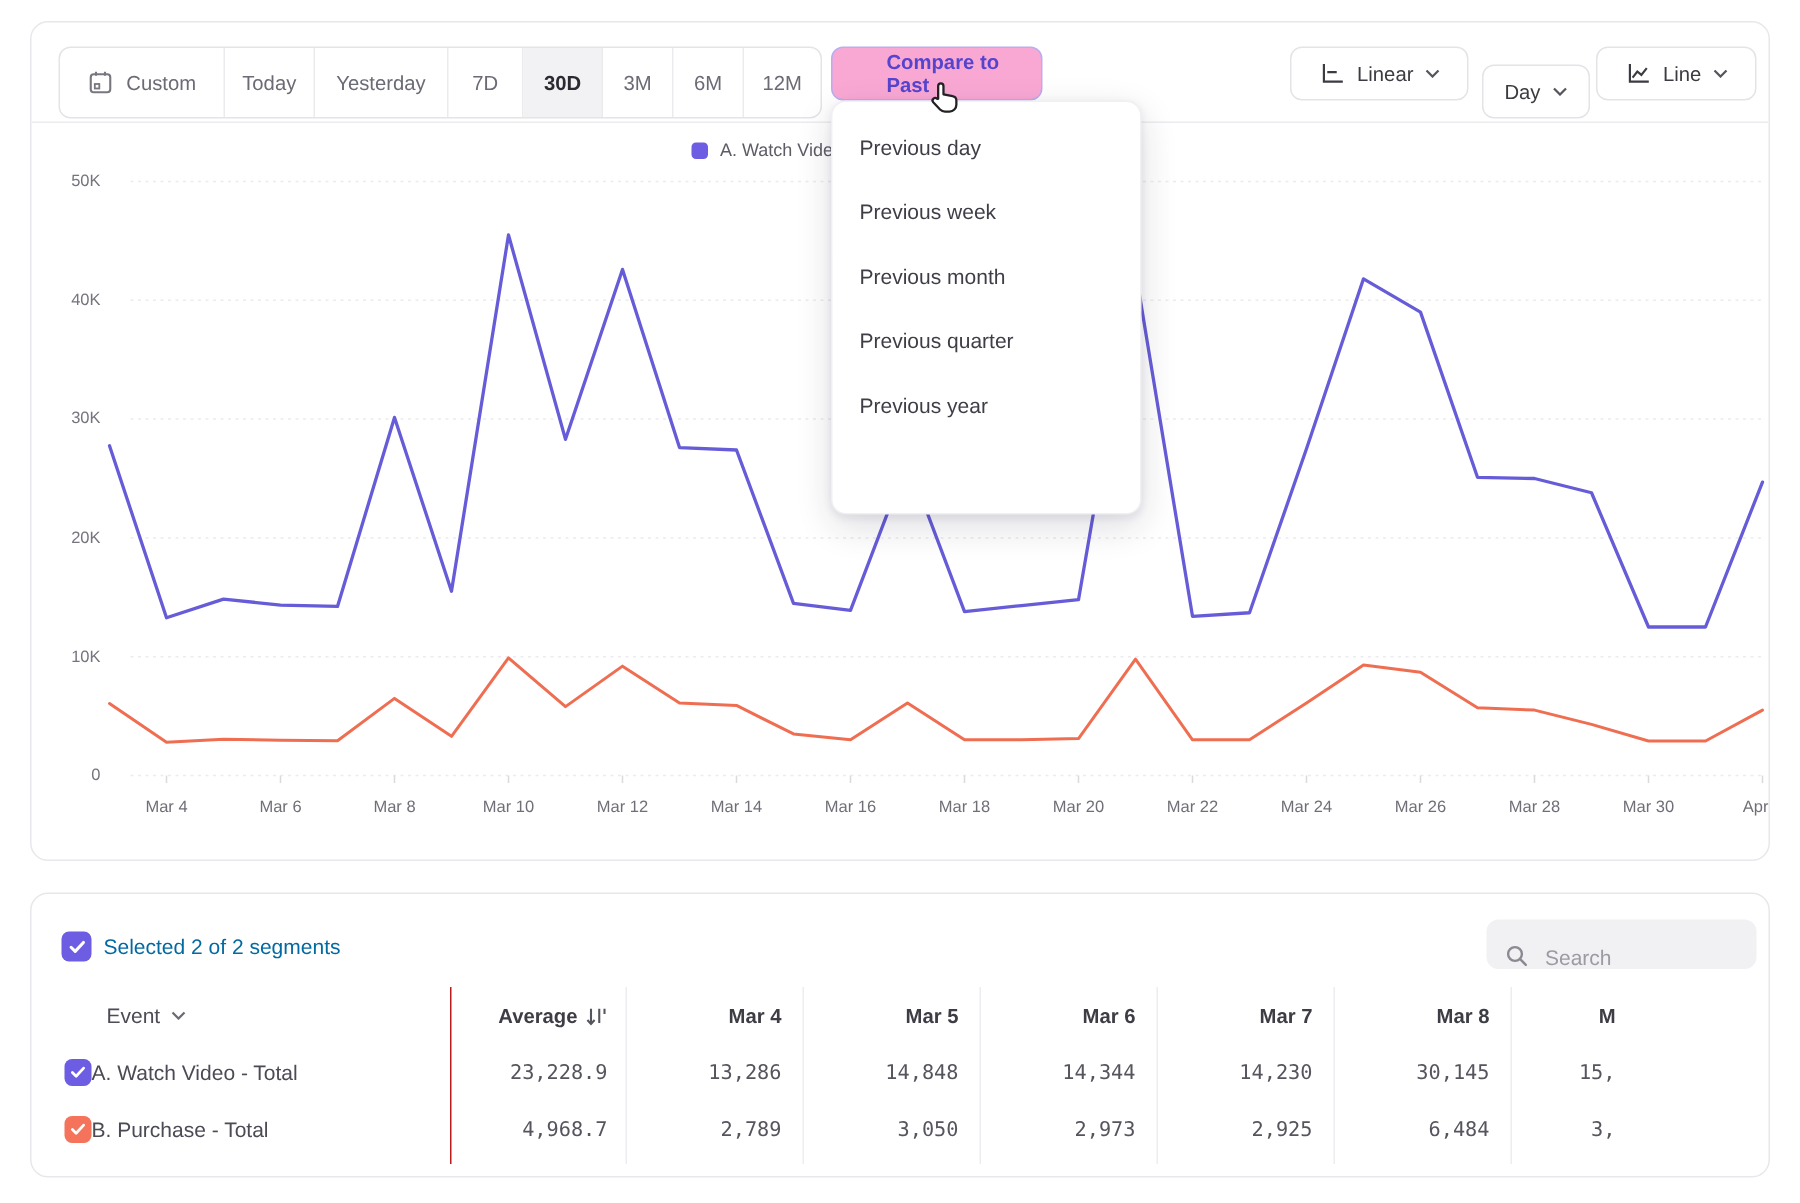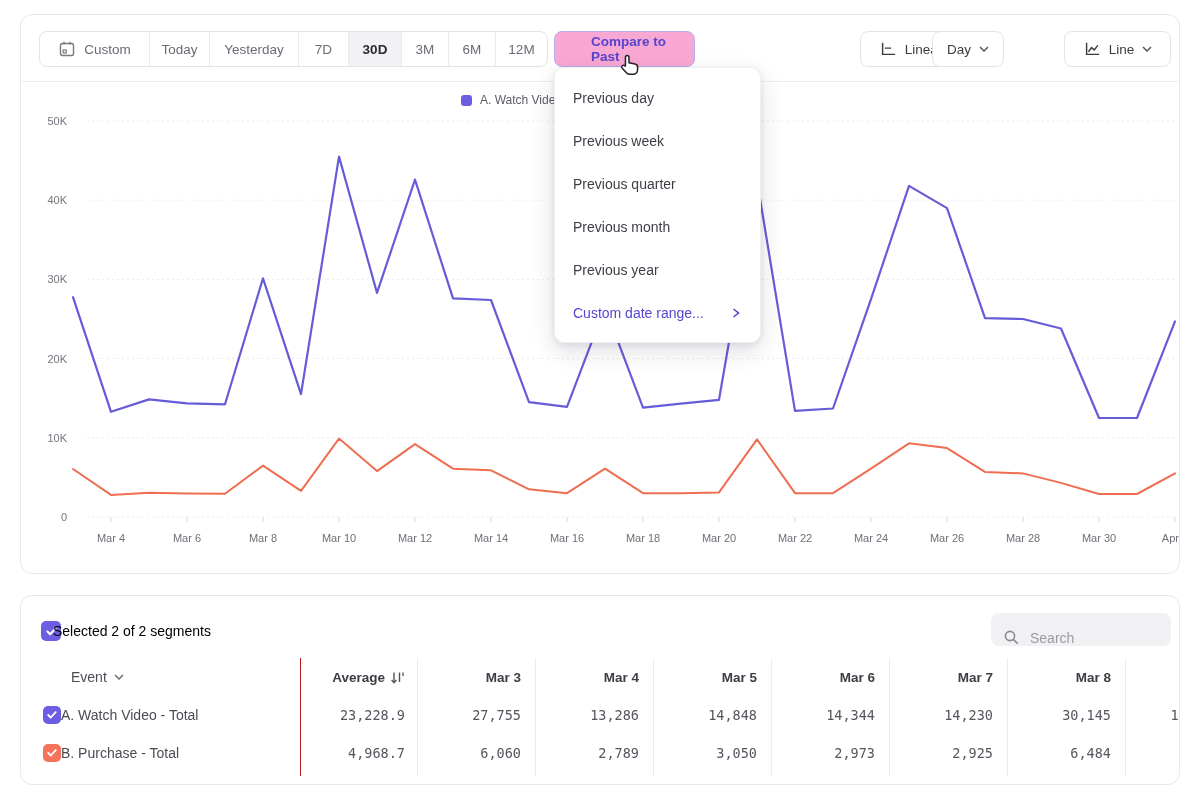--- a/index.html
+++ b/index.html
@@ -3,21 +3,21 @@
 <meta charset="utf-8">
 <style>
   * { margin:0; padding:0; box-sizing:border-box; }
   html,body { width:1200px; height:802px; background:#ffffff; font-family:"Liberation Sans", sans-serif; overflow:hidden; }
   .card { position:absolute; background:#fff; border:1px solid #e8e8ec; border-radius:12px; overflow:hidden; }
   #card-top { left:20px; top:14px; width:1160px; height:560px; }
   #card-bottom { left:20px; top:595px; width:1160px; height:190px; }
 
   
   .toolbar { position:absolute; left:0; top:0; width:100%; height:66px; }
-  .seg-control { position:absolute; left:18px; top:16px; height:36px; display:flex; border:1px solid #e4e4e8; border-radius:8px; overflow:hidden; }
+  .seg-control { position:absolute; left:18px; top:16px; height:48px; display:flex; border:1px solid #e4e4e8; border-radius:8px; overflow:hidden; }
   .seg-item { display:flex; align-items:center; justify-content:center; gap:8px; font-size:13.5px; color:#6b6b75; border-right:1px solid #ebebee; cursor:pointer; white-space:nowrap; }
   .seg-item:last-child { border-right:none; }
   .seg-item.selected { background:#f2f2f4; color:#2a2a30; font-weight:bold; }
   .btn { position:absolute; top:16px; height:36px; display:flex; align-items:center; justify-content:center; gap:8px; border:1px solid #e4e4e8; border-radius:8px; background:#fff; font-size:13.5px; color:#3b3b42; cursor:pointer; }
   #compare-btn { left:533px; width:141px; font-weight:bold; }
   .divider { position:absolute; left:0; top:66px; width:100%; height:1px; background:#ececf0; }
 
   
   #chart-area { position:absolute; left:0; top:67px; width:1160px; height:493px; }
   #chart-svg { position:absolute; left:0; top:-67px; }
@@ -32,21 +32,21 @@
   .menu-item { height:43px; display:flex; align-items:center; padding-left:18px; font-size:14px; color:#3e3e47; cursor:pointer; position:relative; }
   .menu-item.accent-item { font-weight:normal; }
   .menu-chevron { position:absolute; right:20px; top:17px; }
 
   #cursor { position:absolute; left:598px; top:38px; z-index:30; }
 
   
   .panel-head { position:absolute; left:0; top:0; width:100%; height:62px; }
   .checkbox { border-radius:5px; display:flex; align-items:center; justify-content:center; flex:none; }
   #head-checkbox { position:absolute; left:20px; top:25px; width:20px; height:20px; }
-  #selected-label { position:absolute; left:32px; top:27px; font-size:14px; color:#000000; }
+  #selected-label { position:absolute; left:48px; top:27px; font-size:14px; color:#0369a1; }
   #search-box { position:absolute; left:970px; top:17px; width:180px; height:33px; background:#f1f1f3; border-radius:8px; display:flex; align-items:flex-end; gap:10px; padding-left:12px; cursor:text; }
   #search-placeholder { font-size:14px; color:#9b9ba3; }
 
   #seg-table { position:absolute; left:0; top:62px; width:1300px; height:118px; display:flex; }
   .col-header { height:38px; display:flex; align-items:center; font-size:13.5px; color:#3d3d45; font-weight:bold; }
   .cell { height:38px; display:flex; align-items:center; }
   .mono { font-family:"DejaVu Sans Mono", monospace; font-size:13.5px; color:#55555e; }
   #event-col { width:265px; }
   #event-col .col-header { font-weight:normal; color:#4c4c55; padding-left:50px; gap:7px; font-size:14px; }
   .event-row { padding-left:22px; gap:0; }
@@ -107,21 +107,21 @@
     <div class="btn" style="left:839px; width:119px;">
       <svg width="18" height="18" viewBox="0 0 20 20">
         <path d="M4 3 V16 H18" fill="none" stroke="#3b3b42" stroke-width="1.6"></path>
         <line x1="6.5" y1="9" x2="13.5" y2="9" stroke="#3b3b42" stroke-width="1.6"></line>
       </svg>
       <span>Linear</span>
       <svg width="10" height="6" viewBox="0 0 10 6">
         <polyline points="1,1 5,5 9,1" fill="none" stroke="#55555e" stroke-width="1.5"></polyline>
       </svg>
     </div>
-    <div class="btn" style="left:911px; width:72px;">
+    <div class="btn" style="left:967px; width:72px;margin-top:12px;">
       <span>Day</span>
       <svg width="10" height="6" viewBox="0 0 10 6">
         <polyline points="1,1 5,5 9,1" fill="none" stroke="#55555e" stroke-width="1.5"></polyline>
       </svg>
     </div>
     <div class="btn" style="left:1043px; width:107px;">
       <svg width="18" height="18" viewBox="0 0 20 20">
         <path d="M4 3 V16 H18" fill="none" stroke="#3b3b42" stroke-width="1.6"></path>
         <polyline points="6,13 9.5,8.5 12.5,11 16.5,6" fill="none" stroke="#3b3b42" stroke-width="1.6"></polyline>
       </svg>
@@ -195,34 +195,28 @@
   </div>
 
   <div id="compare-menu">
     <div class="menu-item">
         <span>Previous day</span>
       </div>
     <div class="menu-item">
         <span>Previous week</span>
       </div>
     <div class="menu-item">
+        <span>Previous month</span>
+      </div>
+    <div class="menu-item">
         <span>Previous quarter</span>
       </div>
     <div class="menu-item">
-        <span>Previous month</span>
-      </div>
-    <div class="menu-item">
         <span>Previous year</span>
       </div>
-    <div class="menu-item accent-item" id="menu-custom-item" style="color: rgb(86, 70, 210);">
-      <span>Custom date range...</span>
-      <svg class="menu-chevron" width="8" height="10" viewBox="0 0 8 10">
-        <polyline points="1.5,1 6.5,5 1.5,9" fill="none" stroke="#5646D2" stroke-width="1.6"></polyline>
-      </svg>
-    </div>
   </div>
 
   <svg id="cursor" width="23" height="24" viewBox="0 0 18 19">
     <path d="M5 10.2 V3.4 C5 2.6 5.6 2 6.4 2 C7.2 2 7.8 2.6 7.8 3.4 V7.8 L12.6 8.8 C13.7 9 14.6 10 14.6 11.2 V13.3 C14.6 15.3 13 16.9 11 16.9 H8.6 C7.6 16.9 6.7 16.5 6 15.8 L2.4 12 C1.9 11.4 1.9 10.6 2.5 10.1 C3.1 9.6 3.9 9.6 4.4 10.2 Z" fill="#ffffff" stroke="#222222" stroke-width="1.2" stroke-linejoin="round"></path>
   </svg>
 </div>
 
 <div class="card" id="card-bottom">
   <div class="panel-head">
     <div class="checkbox" id="head-checkbox" style="background: rgb(109, 93, 226);">
@@ -275,25 +269,20 @@
           <line x1="9.5" y1="1.5" x2="9.5" y2="11" stroke="#55555e" stroke-width="1.4"></line>
           <line x1="13" y1="1.5" x2="13" y2="5" stroke="#55555e" stroke-width="1.4"></line>
         </svg>
       </div>
       <div class="cell mono">23,228.9</div>
       <div class="cell mono">4,968.7</div>
     </div>
 
     <div id="date-columns" style="display:flex;">
         <div class="num-col">
-          <div class="col-header">Mar 3</div>
-          <div class="cell mono">27,755</div>
-          <div class="cell mono">6,060</div>
-        </div>
-        <div class="num-col">
           <div class="col-header">Mar 4</div>
           <div class="cell mono">13,286</div>
           <div class="cell mono">2,789</div>
         </div>
         <div class="num-col">
           <div class="col-header">Mar 5</div>
           <div class="cell mono">14,848</div>
           <div class="cell mono">3,050</div>
         </div>
         <div class="num-col">

